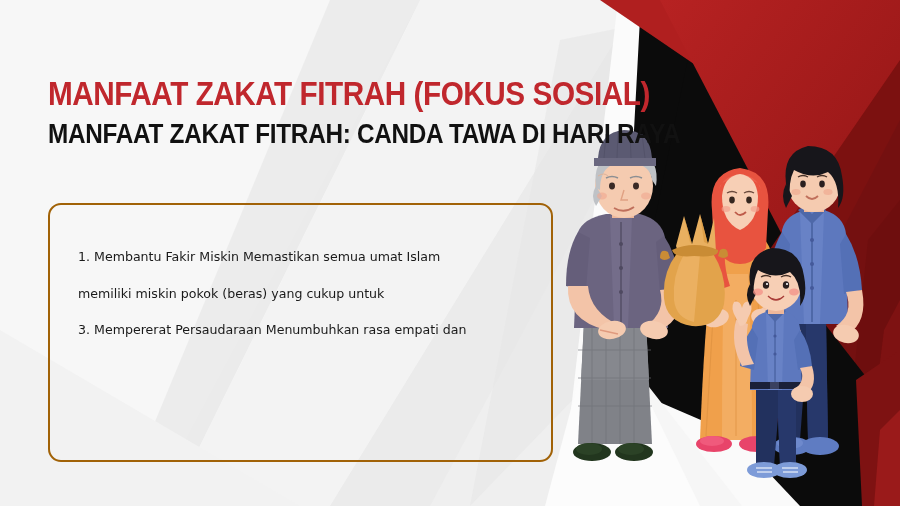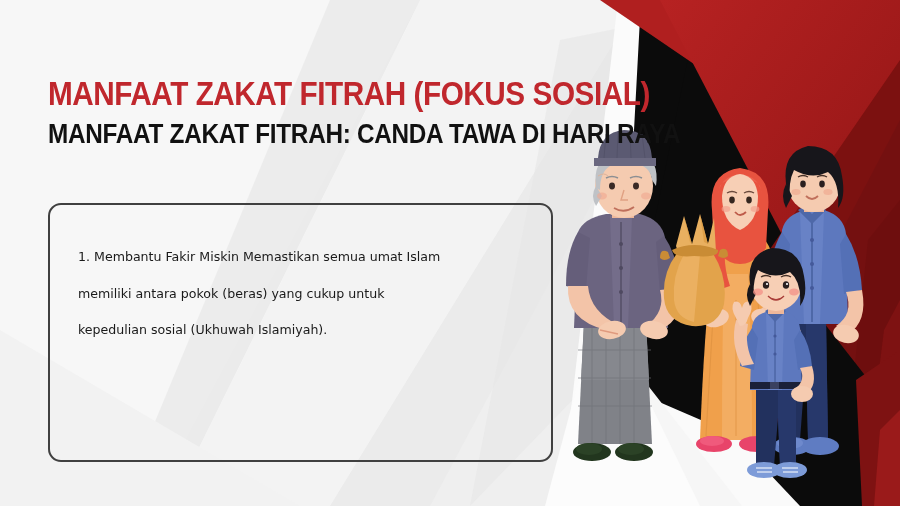--- a/index.html
+++ b/index.html
@@ -46,21 +46,21 @@
     color:#111111;
     transform:scaleX(0.90);
     transform-origin:left top;
     white-space:nowrap;
   }
 
   #text-card {
     position:absolute;
     left:48px; top:203px;
     width:505px; height:259px;
-    border:2px solid #404040;
+    border:2px solid #a16207;
     border-radius:13px;
     background:transparent;
   }
   #card-inner {
     position:absolute;
     left:28px; top:34px;
     width:452px;
   }
   .body-line {
     font-family:"DejaVu Sans","Liberation Sans", sans-serif;
@@ -338,19 +338,19 @@
 
   <div id="content">
 
     <div class="title-red">MANFAAT ZAKAT FITRAH (FOKUS SOSIAL)</div>
 
     <div class="title-black">MANFAAT ZAKAT FITRAH: CANDA TAWA DI HARI RAYA</div>
 
     <div id="text-card">
       <div id="card-inner">
         <p class="body-line">1. Membantu Fakir Miskin Memastikan semua umat Islam</p>
-        <p class="body-line">memiliki antara pokok (beras) yang cukup untuk</p>
-        <p class="body-line last-of-item">kepedulian sosial (Ukhuwah Islamiyah).</p>
+        <p class="body-line">memiliki miskin pokok (beras) yang cukup untuk</p>
+        <p class="body-line">3. Mempererat Persaudaraan Menumbuhkan rasa empati dan</p>
       </div>
     </div>
 
   </div>
 </div>
 
 </body></html>

